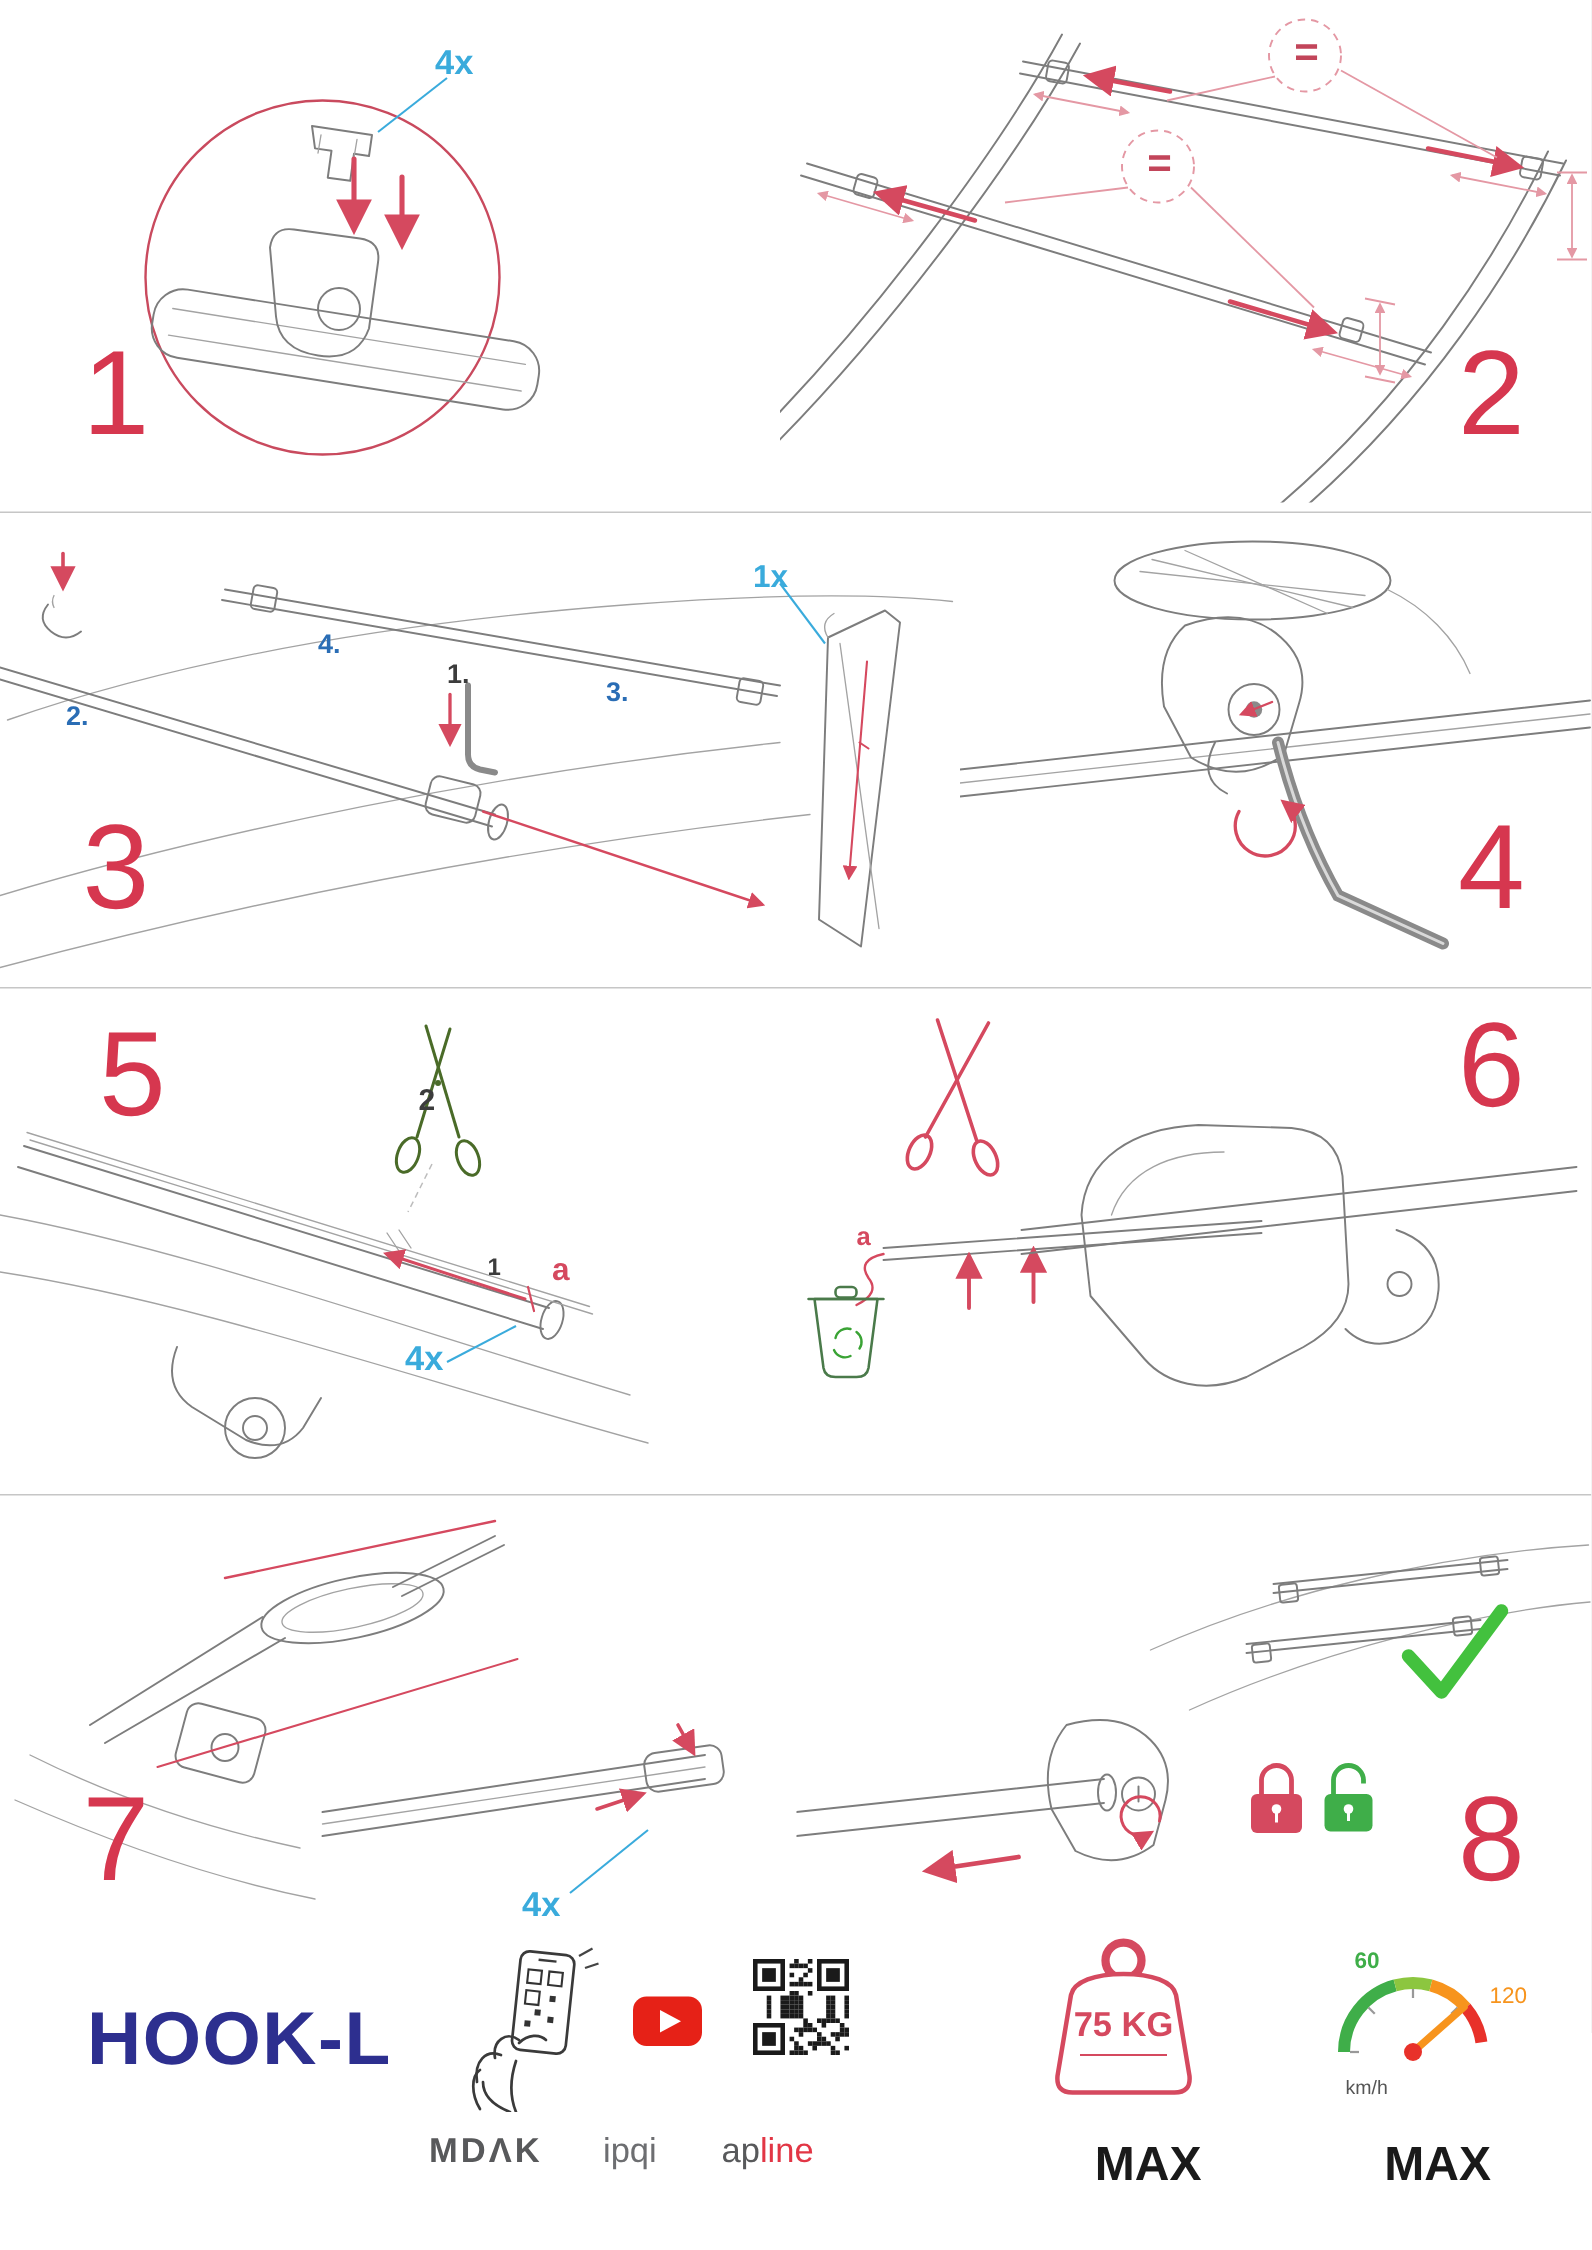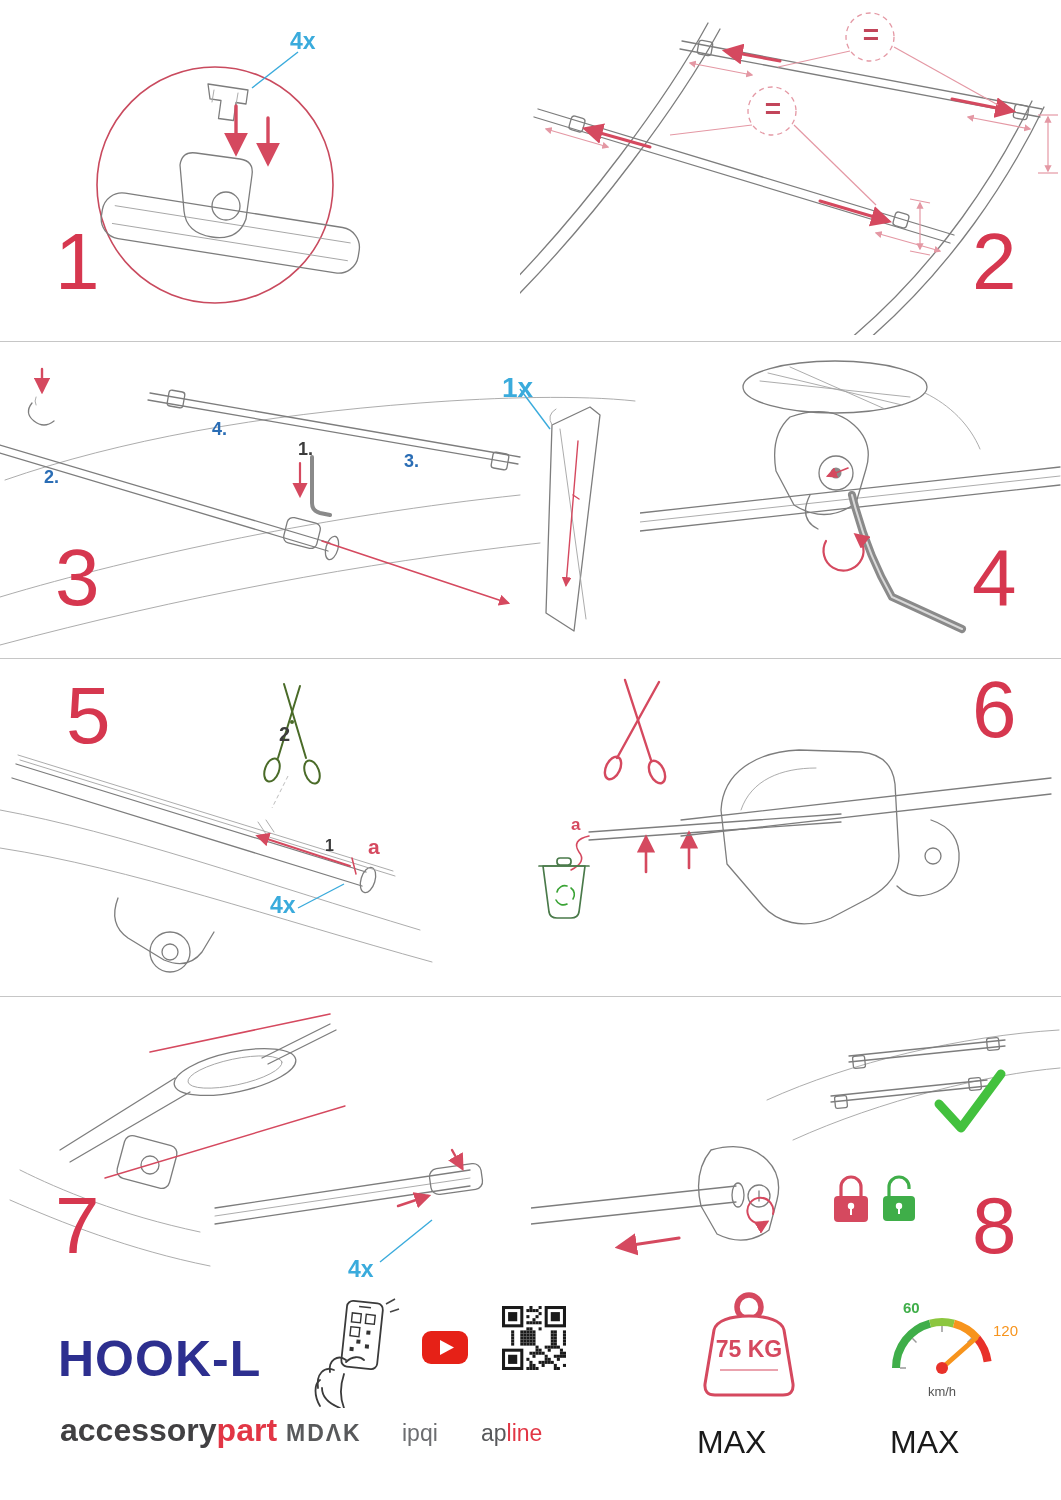--- a/index.html
+++ b/index.html
@@ -33,24 +33,24 @@
            letter-spacing:1px;color:#2d2f8f}
   .brand{position:absolute;left:60px;top:1412px;font-size:32px;font-weight:700}
   .brand .g{color:#414042}.brand .r{color:#e23645}
   .logo{position:absolute;font-size:23px;color:#58595b}
   .logo.mdak{left:286px;top:1420px;font-weight:700;letter-spacing:2px}
   .logo.ipqi{left:402px;top:1420px;font-weight:400;color:#6d6e71}
   .logo.apline{left:481px;top:1420px;font-weight:400}
   .logo.apline .g{color:#58595b}.logo.apline .r{color:#e23645}
   .kg{position:absolute;left:697px;top:1336px;width:104px;text-align:center;
       font-size:23px;font-weight:700;color:#d5495f}
-  .maxlbl{position:absolute;width:104px;text-align:left;font-size:32px;font-weight:400;color:#1a1a1a}
+  .maxlbl{position:absolute;width:104px;text-align:right;font-size:32px;font-weight:700;color:#1a1a1a}
   .sp60{position:absolute;left:903px;top:1299px;font-size:15px;font-weight:700;color:#3fae49}
   .sp120{position:absolute;left:993px;top:1322px;font-size:15px;font-weight:400;color:#f7941d}
-  .spunit{position:absolute;left:897px;top:1384px;width:90px;text-align:center;font-size:13px;color:#555}
+  .spunit{position:absolute;left:897px;top:1384px;width:90px;text-align:left;font-size:13px;color:#555}
 </style>
 </head>
 <body>
 
 <div class="page">
 
   
   <svg width="0" height="0">
     <defs>
       <marker id="ar" viewBox="0 0 10 10" refX="8" refY="5" markerWidth="7" markerHeight="7" orient="auto-start-reverse">
@@ -174,21 +174,21 @@
       <path class="ink2" d="M552,80 q-6,-10 4,-16"></path>
       <line class="redA" stroke-width="1.4" x1="578" y1="96" x2="566" y2="240" marker-end="url(#ar)"></line>
       <line class="redA" stroke-width="1.4" x1="573" y1="150" x2="579" y2="154"></line>
     </g>
     <line class="blueL" x1="520" y1="44" x2="550" y2="84"></line>
   </svg>
   <span class="lbl" style="left:44px;top:468px;font-size:18px;color:#2a6db5;font-weight:700">2.</span>
   <span class="lbl" style="left:212px;top:420px;font-size:18px;color:#2a6db5;font-weight:700">4.</span>
   <span class="lbl" style="left:404px;top:452px;font-size:18px;color:#2a6db5;font-weight:700">3.</span>
   <span class="lbl dark" style="left:298px;top:440px;font-size:18px">1.</span>
-  <span class="lbl blue" style="left:502px;top:374px;font-size:28px">1x</span>
+  <span class="lbl blue" style="left:502px;top:374px;font-size:21px">1x</span>
   <span class="step-num" style="left:55px;top:538px">3</span>
 
   
   <svg class="panel" style="left:640px;top:345px" width="421" height="313" viewBox="0 0 421 313">
     <g>
       <ellipse class="ink" cx="195" cy="42" rx="92" ry="26"></ellipse>
       <line class="ink2" x1="120" y1="36" x2="270" y2="52"></line>
       <line class="ink2" x1="128" y1="28" x2="262" y2="60"></line>
       <line class="ink2" x1="150" y1="22" x2="245" y2="64"></line>
       <path class="ink2" d="M285,48 C310,60 330,80 340,104"></path>
@@ -360,21 +360,20 @@
       <path d="M358,196 v-9 a10,10 0 0 1 20,0 v2" stroke="#3fae49" stroke-width="3.2" fill="none"></path>
       <rect x="352" y="196" width="32" height="25" rx="4" fill="#3fae49"></rect>
       <circle cx="368" cy="206" r="3.2" fill="#fff"></circle>
       <line x1="368" y1="208" x2="368" y2="214" stroke="#fff" stroke-width="2"></line>
     </g>
   </svg>
   <span class="step-num" style="left:972px;top:1186px">8</span>
 
   
   <span class="product">HOOK-L</span>
-  <span class="brand"><span class="g">accessory</span><span class="r">part</span></span>
 
   
   <svg class="panel" style="left:310px;top:1296px" width="92" height="112" viewBox="0 0 92 112">
     <g transform="rotate(6 52 40)">
       <rect x="34" y="6" width="36" height="66" rx="6" fill="#fff" stroke="#3a3a3a" stroke-width="1.8"></rect>
       <line x1="46" y1="11" x2="58" y2="11" stroke="#3a3a3a" stroke-width="1.6"></line>
       <rect x="40" y="18" width="9" height="9" fill="none" stroke="#333" stroke-width="1.4"></rect>
       <rect x="54" y="18" width="9" height="9" fill="none" stroke="#333" stroke-width="1.4"></rect>
       <rect x="40" y="32" width="9" height="9" fill="none" stroke="#333" stroke-width="1.4"></rect>
       <rect x="56" y="34" width="4" height="4" fill="#333"></rect>

